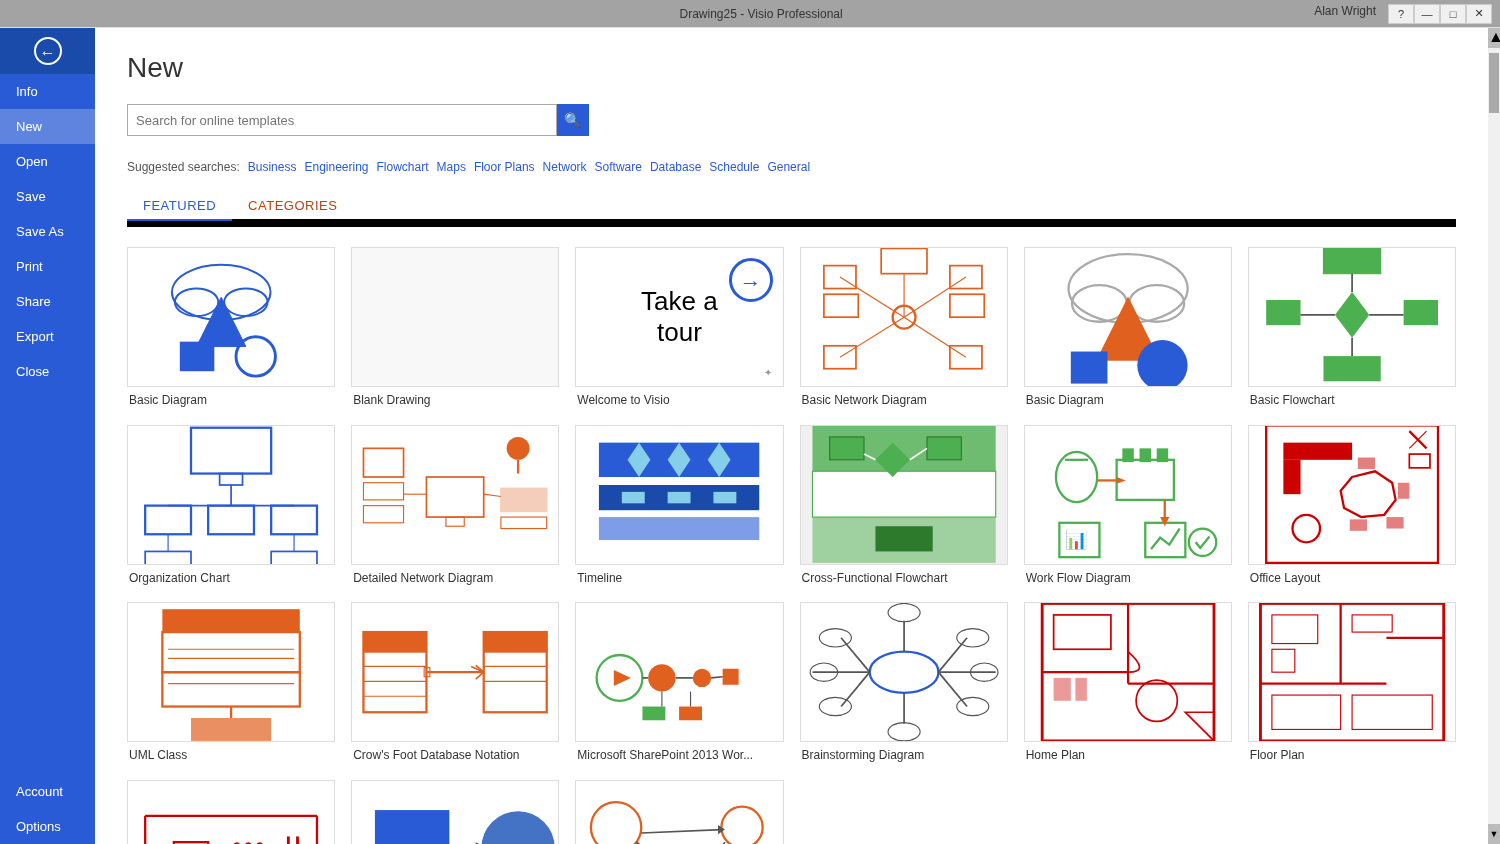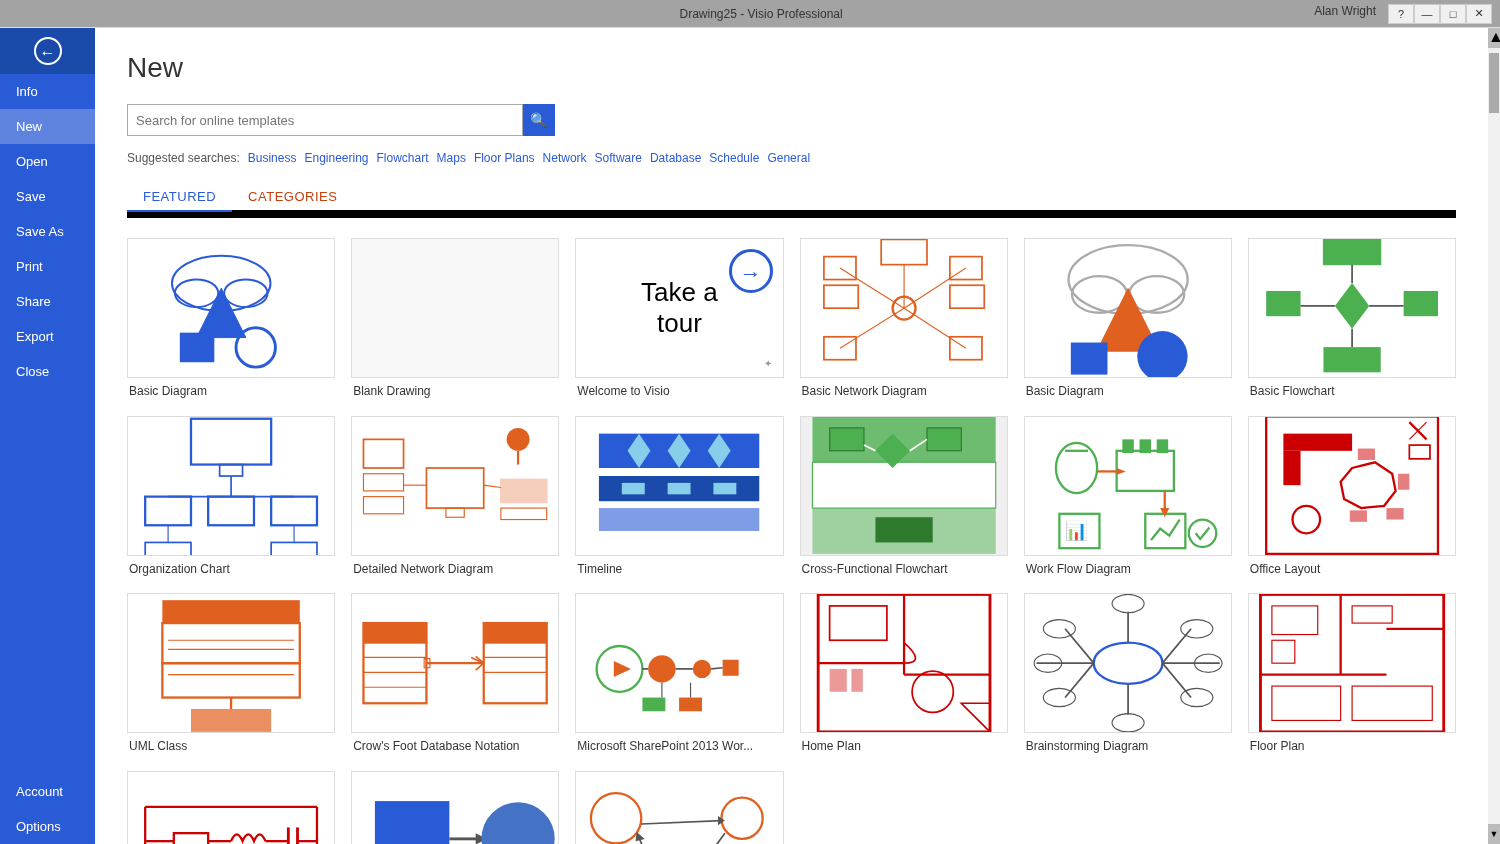--- a/index.html
+++ b/index.html
@@ -69,22 +69,22 @@
       overflow-y: auto;
       padding: 24px 32px;
     }
 
     .page-title { font-size: 28px; font-weight: 300; color: #333; margin-bottom: 20px; }
 
     
     .search-bar {
       display: flex;
       align-items: center;
-      width: 428px;
-      margin-bottom: 15px;
+      width: 462px;
+      margin-bottom: 24px;
     }
     .search-input {
       flex: 1;
       height: 32px;
       border: 1px solid #aaa;
       padding: 0 8px;
       font-size: 13px;
       outline: none;
       color: #999;
     }
@@ -565,44 +565,20 @@
             <line x1="100" y1="87" x2="100" y2="100" stroke="#555" stroke-width="1"></line>
           </svg>
         </div>
         <div class="template-name">Microsoft SharePoint 2013 Wor...</div>
       </div>
 
       <div class="template-card">
         <div class="template-thumb">
           <svg viewBox="0 0 180 140">
 
-            <rect x="15" y="10" width="150" height="120" fill="none" stroke="#cc0000" stroke-width="2.5"></rect>
-
-            <line x1="90" y1="10" x2="90" y2="80" stroke="#cc0000" stroke-width="2"></line>
-            <line x1="90" y1="80" x2="165" y2="80" stroke="#cc0000" stroke-width="2"></line>
-            <line x1="15" y1="70" x2="90" y2="70" stroke="#cc0000" stroke-width="2"></line>
-
-            <path d="M 90 70 Q 110 70 90 52" fill="none" stroke="#cc0000" stroke-width="1.5"></path>
-
-            <rect x="25" y="20" width="50" height="30" fill="none" stroke="#cc0000" stroke-width="1.5"></rect>
-            <circle cx="115" cy="95" r="18" fill="none" stroke="#cc0000" stroke-width="1.5"></circle>
-
-            <rect x="25" y="75" width="15" height="20" fill="#cc0000" opacity="0.4"></rect>
-            <rect x="44" y="75" width="10" height="20" fill="#cc0000" opacity="0.4"></rect>
-
-            <polygon points="140,105 165,105 165,130" fill="none" stroke="#cc0000" stroke-width="1.5"></polygon>
-          </svg>
-        </div>
-        <div class="template-name">Home Plan</div>
-      </div>
-
-      <div class="template-card">
-        <div class="template-thumb">
-          <svg viewBox="0 0 180 140">
-
             <ellipse cx="90" cy="70" rx="30" ry="18" fill="none" stroke="#2a5bd6" stroke-width="2"></ellipse>
 
             <line x1="10" y1="70" x2="60" y2="70" stroke="#555" stroke-width="1.5"></line>
             <line x1="120" y1="70" x2="170" y2="70" stroke="#555" stroke-width="1.5"></line>
 
             <line x1="60" y1="70" x2="35" y2="40" stroke="#555" stroke-width="1.5"></line>
             <line x1="60" y1="70" x2="35" y2="100" stroke="#555" stroke-width="1.5"></line>
             <line x1="120" y1="70" x2="145" y2="40" stroke="#555" stroke-width="1.5"></line>
             <line x1="120" y1="70" x2="145" y2="100" stroke="#555" stroke-width="1.5"></line>
 
@@ -619,20 +595,44 @@
             <ellipse cx="90" cy="122" rx="14" ry="8" fill="none" stroke="#555" stroke-width="1"></ellipse>
           </svg>
         </div>
         <div class="template-name">Brainstorming Diagram</div>
       </div>
 
       <div class="template-card">
         <div class="template-thumb">
           <svg viewBox="0 0 180 140">
 
+            <rect x="15" y="10" width="150" height="120" fill="none" stroke="#cc0000" stroke-width="2.5"></rect>
+
+            <line x1="90" y1="10" x2="90" y2="80" stroke="#cc0000" stroke-width="2"></line>
+            <line x1="90" y1="80" x2="165" y2="80" stroke="#cc0000" stroke-width="2"></line>
+            <line x1="15" y1="70" x2="90" y2="70" stroke="#cc0000" stroke-width="2"></line>
+
+            <path d="M 90 70 Q 110 70 90 52" fill="none" stroke="#cc0000" stroke-width="1.5"></path>
+
+            <rect x="25" y="20" width="50" height="30" fill="none" stroke="#cc0000" stroke-width="1.5"></rect>
+            <circle cx="115" cy="95" r="18" fill="none" stroke="#cc0000" stroke-width="1.5"></circle>
+
+            <rect x="25" y="75" width="15" height="20" fill="#cc0000" opacity="0.4"></rect>
+            <rect x="44" y="75" width="10" height="20" fill="#cc0000" opacity="0.4"></rect>
+
+            <polygon points="140,105 165,105 165,130" fill="none" stroke="#cc0000" stroke-width="1.5"></polygon>
+          </svg>
+        </div>
+        <div class="template-name">Home Plan</div>
+      </div>
+
+      <div class="template-card">
+        <div class="template-thumb">
+          <svg viewBox="0 0 180 140">
+
             <rect x="10" y="10" width="160" height="120" fill="none" stroke="#cc0000" stroke-width="2.5"></rect>
 
             <line x1="80" y1="10" x2="80" y2="80" stroke="#cc0000" stroke-width="2"></line>
             <line x1="10" y1="80" x2="120" y2="80" stroke="#cc0000" stroke-width="2"></line>
             <line x1="120" y1="40" x2="170" y2="40" stroke="#cc0000" stroke-width="2"></line>
 
             <rect x="20" y="20" width="40" height="25" fill="none" stroke="#cc0000" stroke-width="1"></rect>
             <rect x="20" y="50" width="20" height="20" fill="none" stroke="#cc0000" stroke-width="1"></rect>
 
             <rect x="90" y="20" width="35" height="15" fill="none" stroke="#cc0000" stroke-width="1"></rect>

